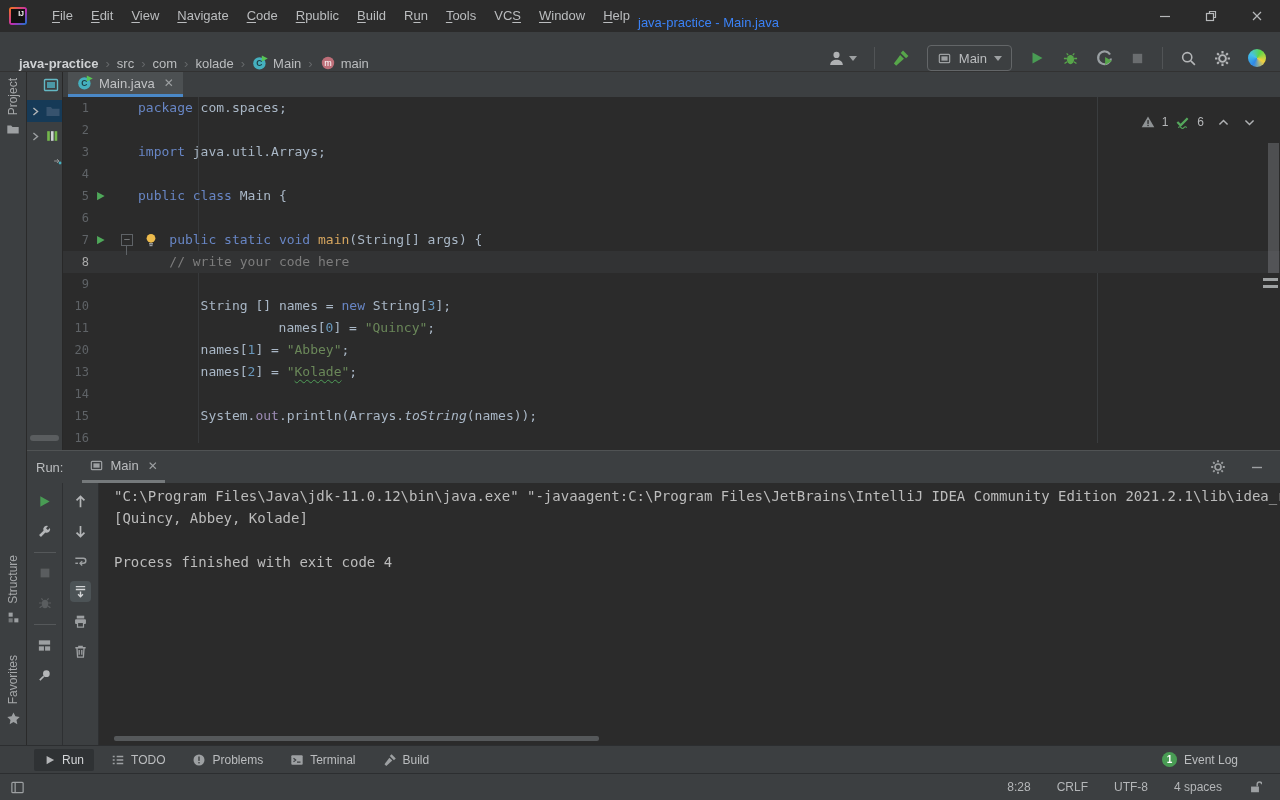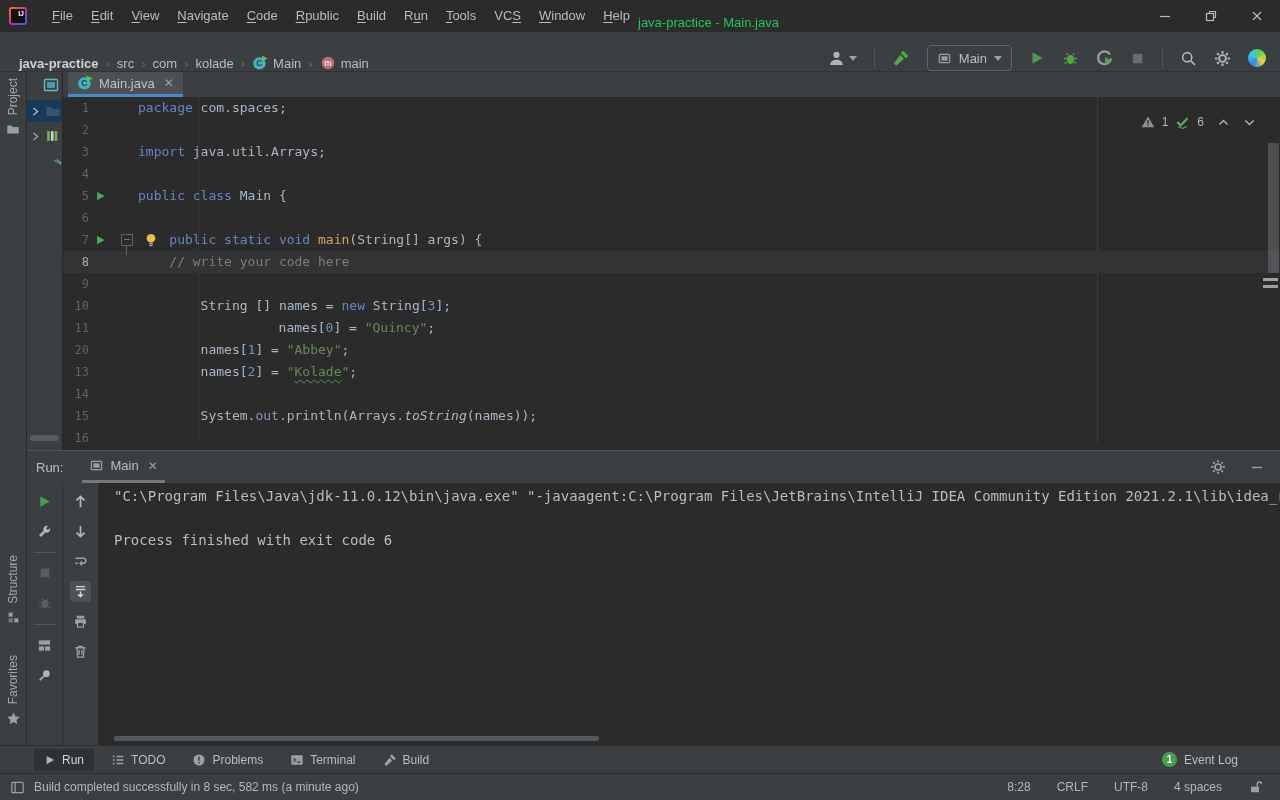--- a/index.html
+++ b/index.html
@@ -10,21 +10,21 @@
 
   
   .titlebar{left:0;top:0;width:1280px;height:32px;background:#2b2b2b;display:flex;align-items:center;}
   .logo{width:18px;height:18px;margin-left:9px;border-radius:3px;
         background:linear-gradient(135deg,#f97a12,#c22bb1 55%,#0b78d1);display:flex;align-items:center;justify-content:center;}
   .logo-in{width:14px;height:14px;background:#121212;color:#fff;font-size:7px;font-weight:bold;
            display:flex;align-items:flex-start;justify-content:flex-end;padding:1px 1px 0 0;box-sizing:border-box;}
   .menu{display:flex;margin-left:16px;}
   .menu-item{padding:0 9px;line-height:32px;color:#bbbdbf;cursor:default;}
   .menu-item .mn{text-decoration:underline;text-underline-offset:2px;}
-  .wtitle{position:absolute;left:638px;top:7px;line-height:32px;color:#22c55e;}
+  .wtitle{position:absolute;left:638px;top:7px;line-height:32px;color:#3b82f6;}
   .wbtns{margin-left:auto;display:flex;height:32px;}
   .wbtn{width:46px;height:32px;display:flex;align-items:center;justify-content:center;color:#b6b8ba;}
 
   
   .toolbar{left:0;top:32px;width:1280px;height:40px;background:#3c3f41;display:flex;align-items:flex-end;
            border-bottom:1px solid #323232;box-sizing:border-box;}
   .crumbs{display:flex;align-items:center;padding-left:16px;}
   .crumb{display:flex;align-items:center;gap:5px;padding:0 3px;color:#bbbdbf;}
   .crumb.bold span{font-weight:bold;color:#cfd1d3;}
   .crumb-sep{color:#65686a;margin:0 4px;font-size:13px;}
@@ -548,22 +548,23 @@
             <rect x="2.2" y="5.6" width="11.6" height="5" rx="1" fill="#9da0a2"></rect>
             <rect x="4.8" y="9" width="6.4" height="5" fill="#3c3f41" stroke="#9da0a2" stroke-width="1.3"></rect>
           </svg>
         <svg width="15" height="15" viewBox="0 0 16 16" fill="none" stroke="#9da0a2" stroke-width="1.4">
             <path d="M2.5 4h11M6.2 4V2.5h3.6V4M4.2 4l.7 10h6.2l.7-10"></path>
             <path d="M6.6 6.5v5M9.4 6.5v5"></path>
           </svg>
       </div>
       <div class="console" id="console">
           <div>"C:\Program Files\Java\jdk-11.0.12\bin\java.exe" "-javaagent:C:\Program Files\JetBrains\IntelliJ IDEA Community Edition 2021.2.1\lib\idea_rt.jar=5</div>
+          <div>[Quincy, Abbey, Kolade]</div>
           <div> </div>
-          <div>Process finished with exit code 6</div>
+          <div>Process finished with exit code 4</div>
           <div class="hthumb"></div>
         </div>
     </div>
   </div>
 
   <div class="abs botbar" id="botbar">
       <span class="bitem active">
         <span>
           <svg width="12" height="12" viewBox="0 0 16 16">
             <path d="M3.5 2.5l10 5.5-10 5.5z" fill="#b4b6b8"></path>
@@ -611,21 +612,20 @@
         <span class="badge">1</span>
         <span>Event Log</span>
       </span>
     </div>
 
   <div class="abs statusbar">
     <svg width="15" height="15" viewBox="0 0 16 16" fill="none" stroke="#9da0a2" stroke-width="1.3">
         <rect x="2" y="2.5" width="12" height="11" rx="1"></rect>
         <path d="M5.5 2.5v11"></path>
       </svg>
-    <span class="smsg">Build completed successfully in 8 sec, 582 ms (a minute ago)</span>
     <span class="sright">
       <span>8:28</span>
       <span>CRLF</span>
       <span>UTF-8</span>
       <span>4 spaces</span>
       <svg width="14" height="14" viewBox="0 0 16 16">
           <rect x="3.5" y="7.5" width="9" height="6.5" fill="#9da0a2"></rect>
           <path d="M10.5 7.5V4.8a2.6 2.6 0 0 1 5.2 0" fill="none" stroke="#9da0a2" stroke-width="1.6"></path>
         </svg>
     </span>

